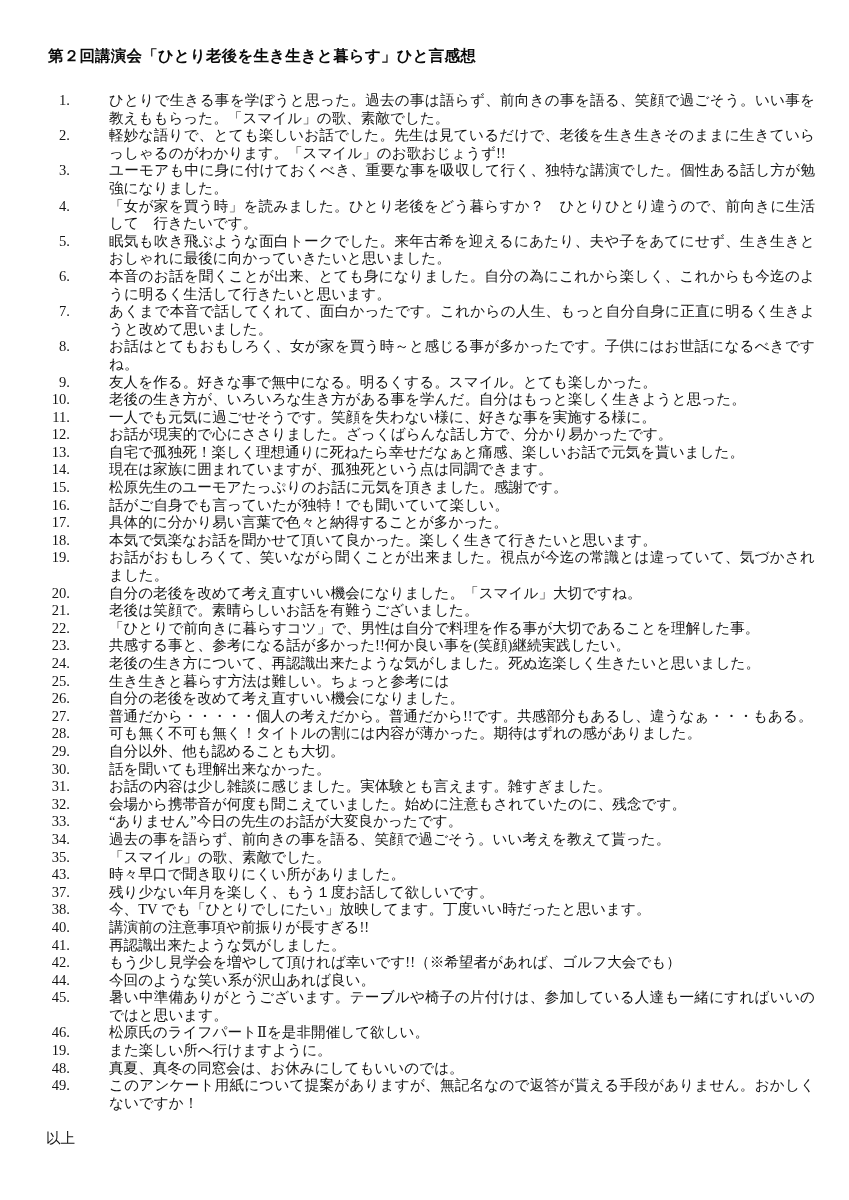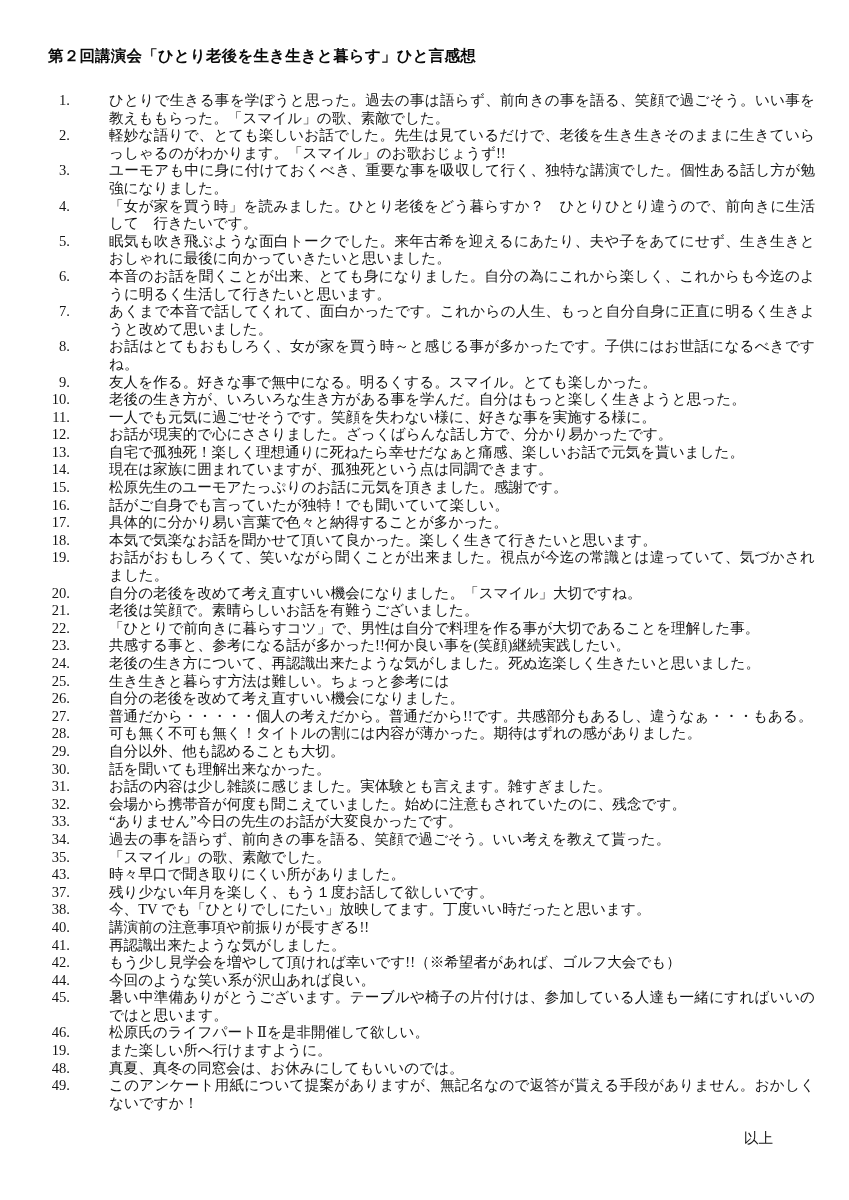--- a/index.html
+++ b/index.html
@@ -47,21 +47,21 @@
   }
   .txt {
     flex: 1;
     text-align: justify;
     text-justify: inter-ideograph;
     margin-left: 24px;
   }
   .closing {
     font-size: 14.6px;
     line-height: 17.6px;
-    text-align: right;
+    text-align: left;
     padding-right: 42px;
     margin-top: 18px;
     color: #141414;
   }
 </style>
 </head>
 <body>
 
 <div class="page">
   <h1 class="title">第２回講演会「ひとり老後を生き生きと暮らす」ひと言感想</h1>

